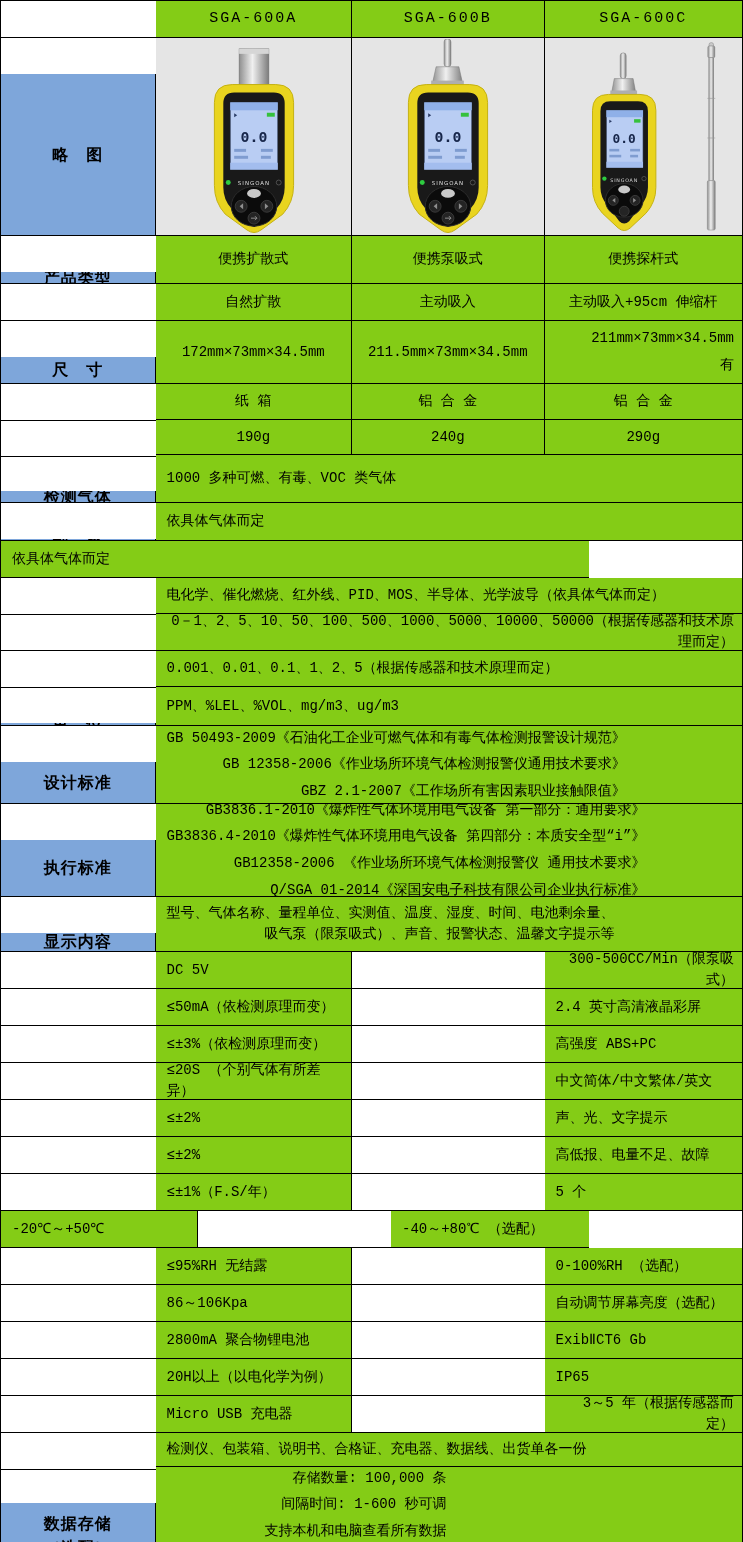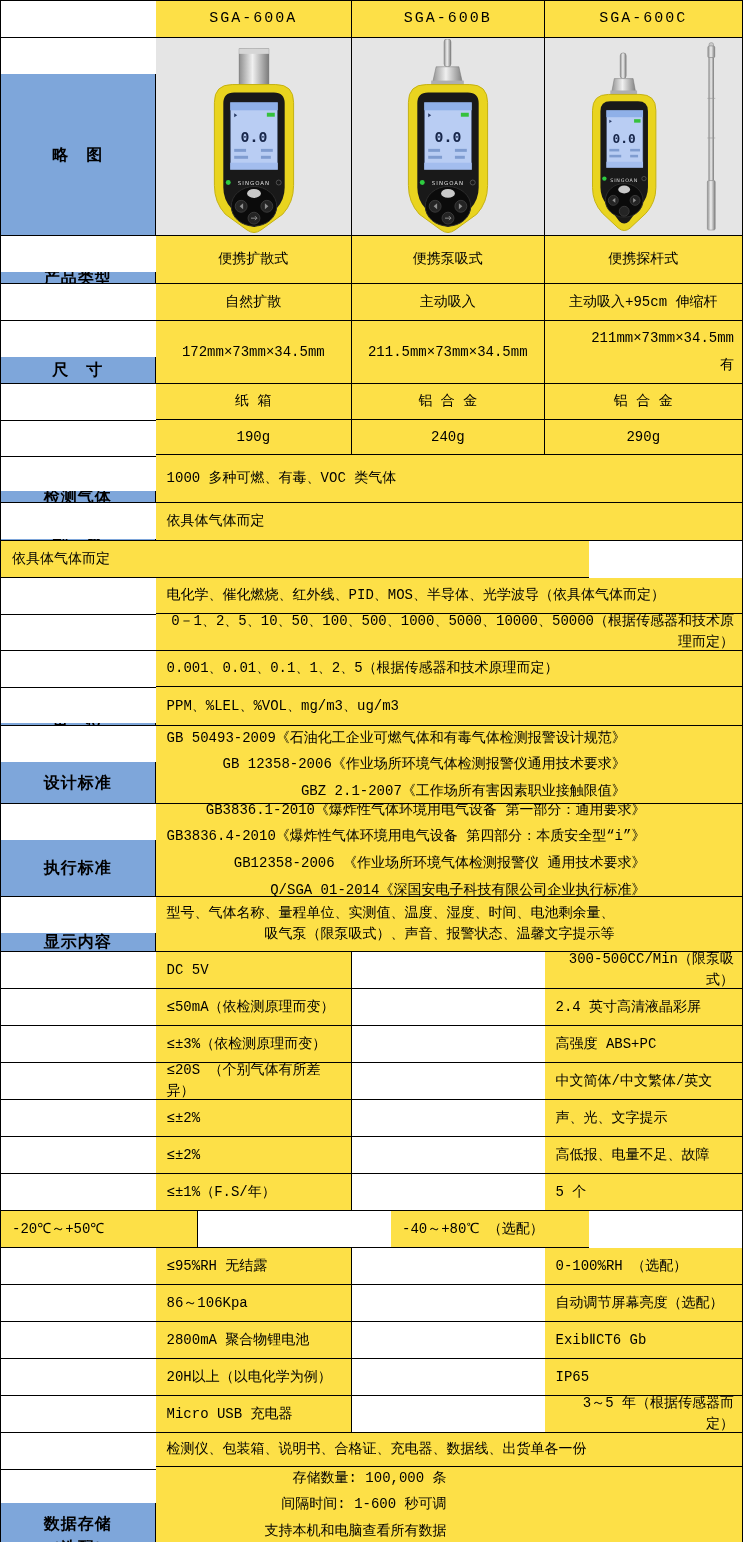--- a/index.html
+++ b/index.html
@@ -24,21 +24,21 @@
   .c.last{border-right:none;text-align:right;}
   .tr.lastrow .c{border-bottom:none;}
   .lbl{
     background:#7ea6da;
     font-weight:700;
     font-size:16px;
     letter-spacing:1px;
     margin-top:36px;
   }
   .val{
-    background:#fde047;
+    background:#84cc16;
     font-size:14px;
     font-family:"Liberation Mono","DejaVu Sans Mono",monospace;
   }
   .model{font-size:15px;letter-spacing:2px;}
   .white{background:#e5e5e5;}
   .ta-l{justify-content:flex-start;text-align:left;padding-left:11px;padding-right:8px;}
   .tall{line-height:1.9;}
   
   .w-l{width:155px;}  
   .w-a{width:197px;}  

